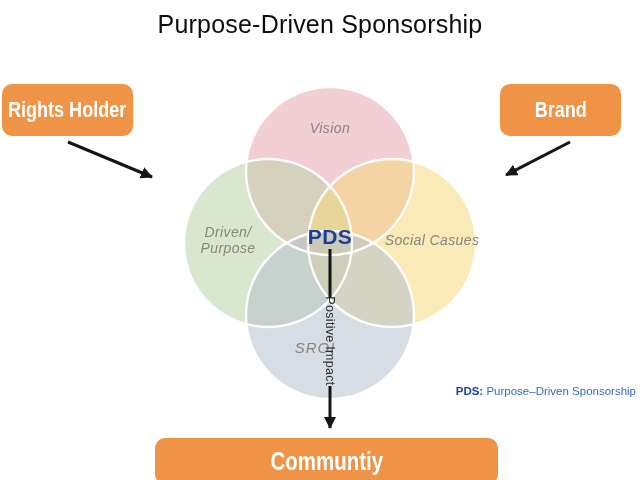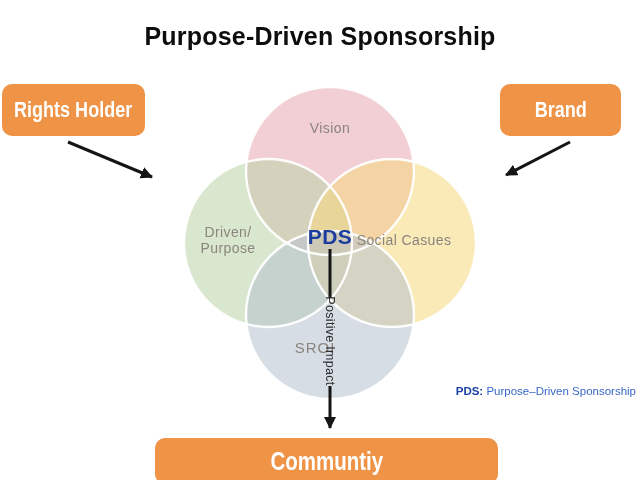--- a/index.html
+++ b/index.html
@@ -7,26 +7,26 @@
   .stage {
     position: relative;
     width: 640px;
     height: 480px;
     background: #ffffff;
     overflow: hidden;
     font-family: "Liberation Sans", sans-serif;
   }
   .title {
     position: absolute;
-    top: 22px;
+    top: 10px;
     left: 0;
     width: 100%;
     text-align: center;
     font-size: 25px;
-    font-weight: 700;
+    font-weight: 400;
     color: #0d0d0d;
     letter-spacing: 0.2px;
   }
   .venn-svg {
     position: absolute;
     top: 0; left: 0;
     width: 640px;
     height: 480px;
   }
   .orange-box {
@@ -38,36 +38,37 @@
     justify-content: center;
     color: #ffffff;
     font-weight: 700;
   }
   .orange-box .condensed {
     display: inline-block;
     transform: scaleX(0.82);
     transform-origin: center;
     white-space: nowrap;
   }
-  .box-rights { left: 2px; top: 84px; width: 143px; height: 52px; font-size: 22px; }
+  .box-rights { left: 2px; top: 84px; width: 131px; height: 52px; font-size: 22px; }
   .box-brand  { left: 500px; top: 84px; width: 121px; height: 52px; font-size: 22px; }
   .box-community { left: 155px; top: 438px; width: 343px; height: 46px; font-size: 25px; border-radius: 10px; }
   .venn-label {
     position: absolute;
     transform: translate(-50%, -50%);
     color: var(--venn-label-gray, #8A857D);
     font-size: 14px;
     letter-spacing: 0.4px;
     text-align: center;
     line-height: 1.15;
     white-space: nowrap;
+    font-style: italic;
   }
   .label-vision   { left: 330px; top: 128px; }
   .label-assets   { left: 228px; top: 240px; }
-  .label-social   { left: 404px; top: 240px; }
+  .label-social   { left: 432px; top: 240px; }
   .label-sroi     { left: 283px; top: 348px; font-size: 15px; letter-spacing: 1px; margin-left: 32px; }
   .label-pds {
     position: absolute;
     left: 330px; top: 237px;
     transform: translate(-50%, -50%);
     color: var(--pds-blue, #1C3D9E);
     font-size: 21px;
     font-weight: 700;
     letter-spacing: 0.5px;
   }

